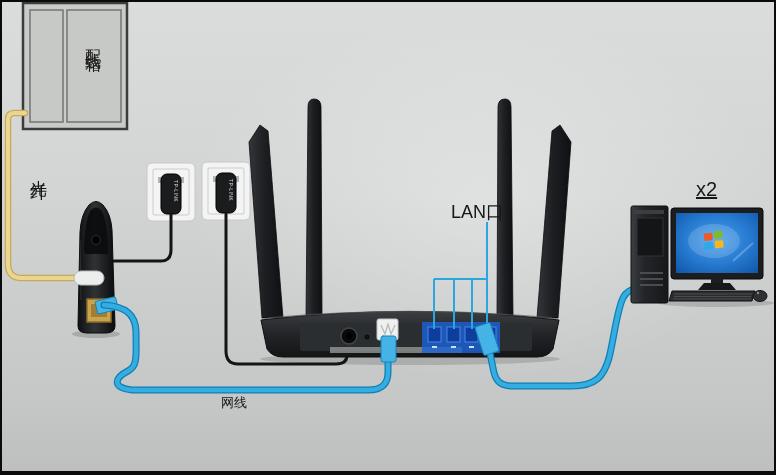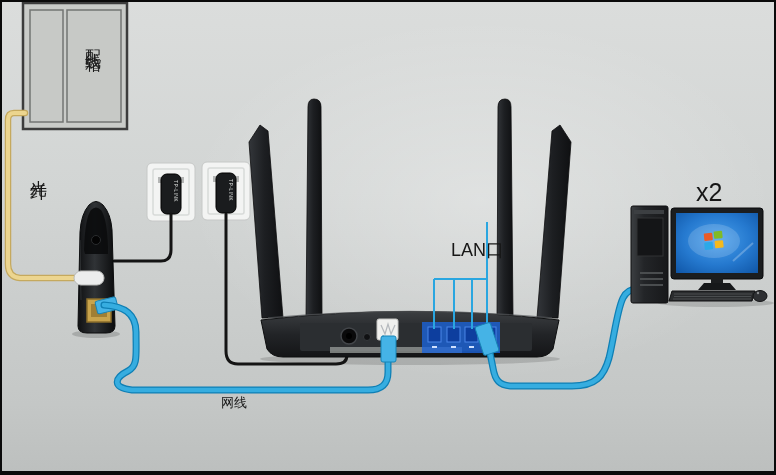--- a/index.html
+++ b/index.html
@@ -12,23 +12,23 @@
   }
   svg.scene { position:absolute; left:0; top:0; }
   .label {
     position:absolute; color:#161616;
     font-family:"Liberation Sans","DejaVu Sans",sans-serif;
     white-space:nowrap; user-select:none;
   }
   .v-label { writing-mode:vertical-rl; text-orientation:upright; }
   #lbl-box   { left:82px;  top:36px;  font-size:16px; letter-spacing:4px; color:#1c1c1c; }
   #lbl-fiber { left:27px;  top:167px; font-size:17px; letter-spacing:3px; }
-  #lbl-lan   { left:451px; top:200px; font-size:18px;margin-top:38px; }
+  #lbl-lan   { left:451px; top:200px; font-size:18px; }
   #lbl-cable { left:221px; top:394px; font-size:13px; }
-  #lbl-x2    { left:696px; top:178px; font-size:25px; }
+  #lbl-x2    { left:696px; top:178px; font-size:20px;text-decoration:underline; }
 </style>
 </head>
 <body>
 
 <div class="canvas">
 
 <svg class="scene" width="776" height="475" viewBox="0 0 776 475">
   <defs>
     <linearGradient id="antGrad" x1="0" y1="0" x2="1" y2="0">
       <stop offset="0" stop-color="#33363a"></stop>

